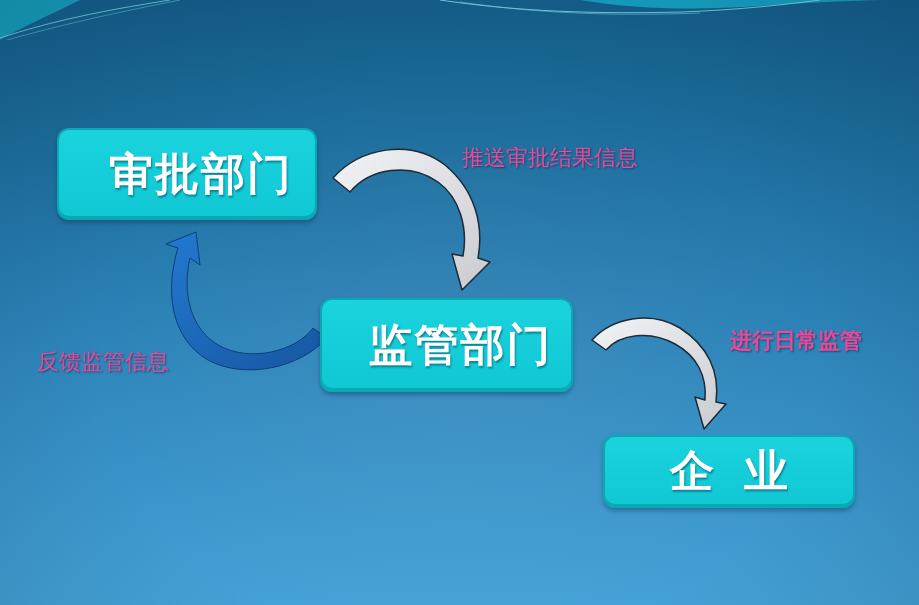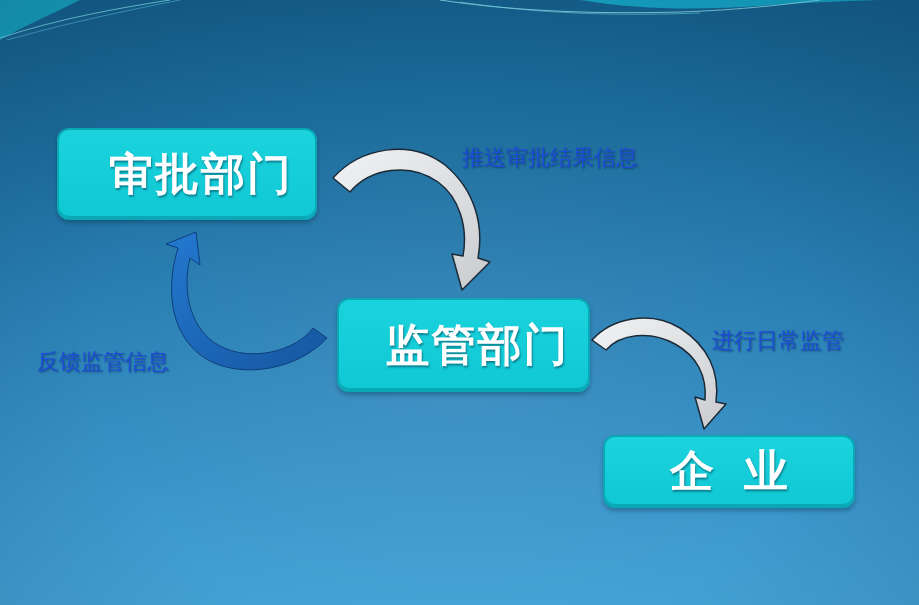--- a/index.html
+++ b/index.html
@@ -22,30 +22,30 @@
       border-radius: 12px;
       box-shadow: 0 3px 4px rgba(0,40,70,0.35), inset 0 -2px 0 rgba(0,110,130,0.35);
       display: flex; align-items: center; justify-content: center;
       color: #ffffff;
       font-weight: bold;
       text-shadow: 1px 2px 2px rgba(0,70,90,0.55);
       box-sizing: border-box;
       padding-left: 28px;
     }
     #box-approval { left: 57px; top: 128px; width: 260px; height: 92px; font-size: 44px; letter-spacing: 2px; }
-    #box-supervision { left: 337px; top: 298px; width: 253px; height: 94px; font-size: 44px; letter-spacing: 2px; }
+    #box-supervision { left: 320px; top: 298px; width: 253px; height: 94px; font-size: 44px; letter-spacing: 2px; }
     #box-enterprise { left: 603px; top: 435px; width: 252px; height: 73px; font-size: 44px; letter-spacing: 30px; padding-left: 30px; }
     .label {
-      position: absolute; color: #1d4ed8; font-size: 22px;
+      position: absolute; color: #ec4899; font-size: 22px;
       text-shadow: 1px 1px 2px rgba(0,40,70,0.6);
       white-space: nowrap;
     }
     #label-push { left: 462px; top: 143px; }
     #label-feedback { left: 37px; top: 347px; font-family: Liberation Mono, monospace; }
-    #label-daily { left: 712px; top: 326px; }
+    #label-daily { left: 730px; top: 326px; font-weight: bold; }
     svg.arrows { position: absolute; left: 0; top: 0; }
   </style>
 </head>
 <body>
 
 <svg class="decor" width="919" height="40" viewBox="0 0 919 40">
   <path d="M0,0 L80,0 C50,15 20,28 0,40 Z" fill="#17a9c4" opacity="0.9"></path>
   <path d="M0,38 C60,18 120,8 170,0" stroke="#7fe0ea" stroke-width="1" fill="none" opacity="0.8"></path>
   <path d="M0,42 C70,22 130,10 180,0" stroke="#5cc7dc" stroke-width="1" fill="none" opacity="0.6"></path>
   <path d="M580,0 C640,10 700,10 760,6 C800,3 840,1 880,0 Z" fill="#16a7c6" opacity="0.95"></path>

